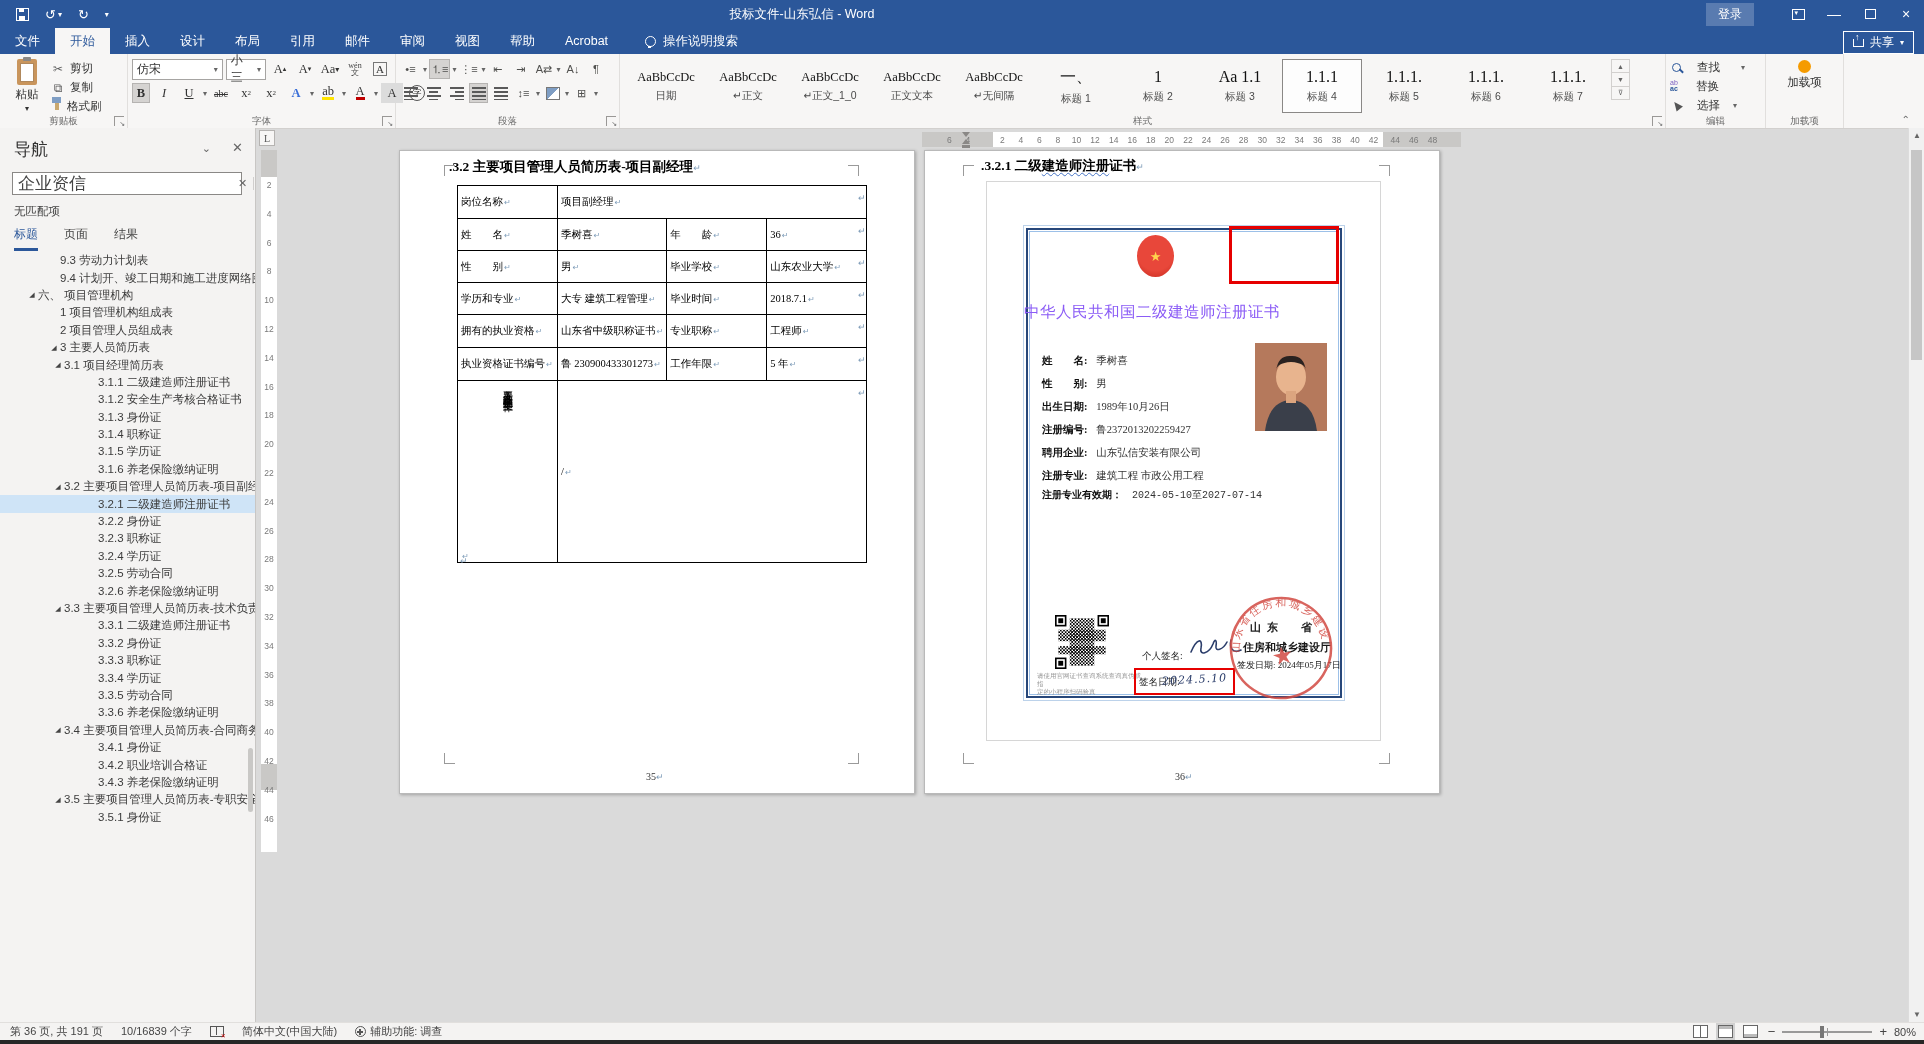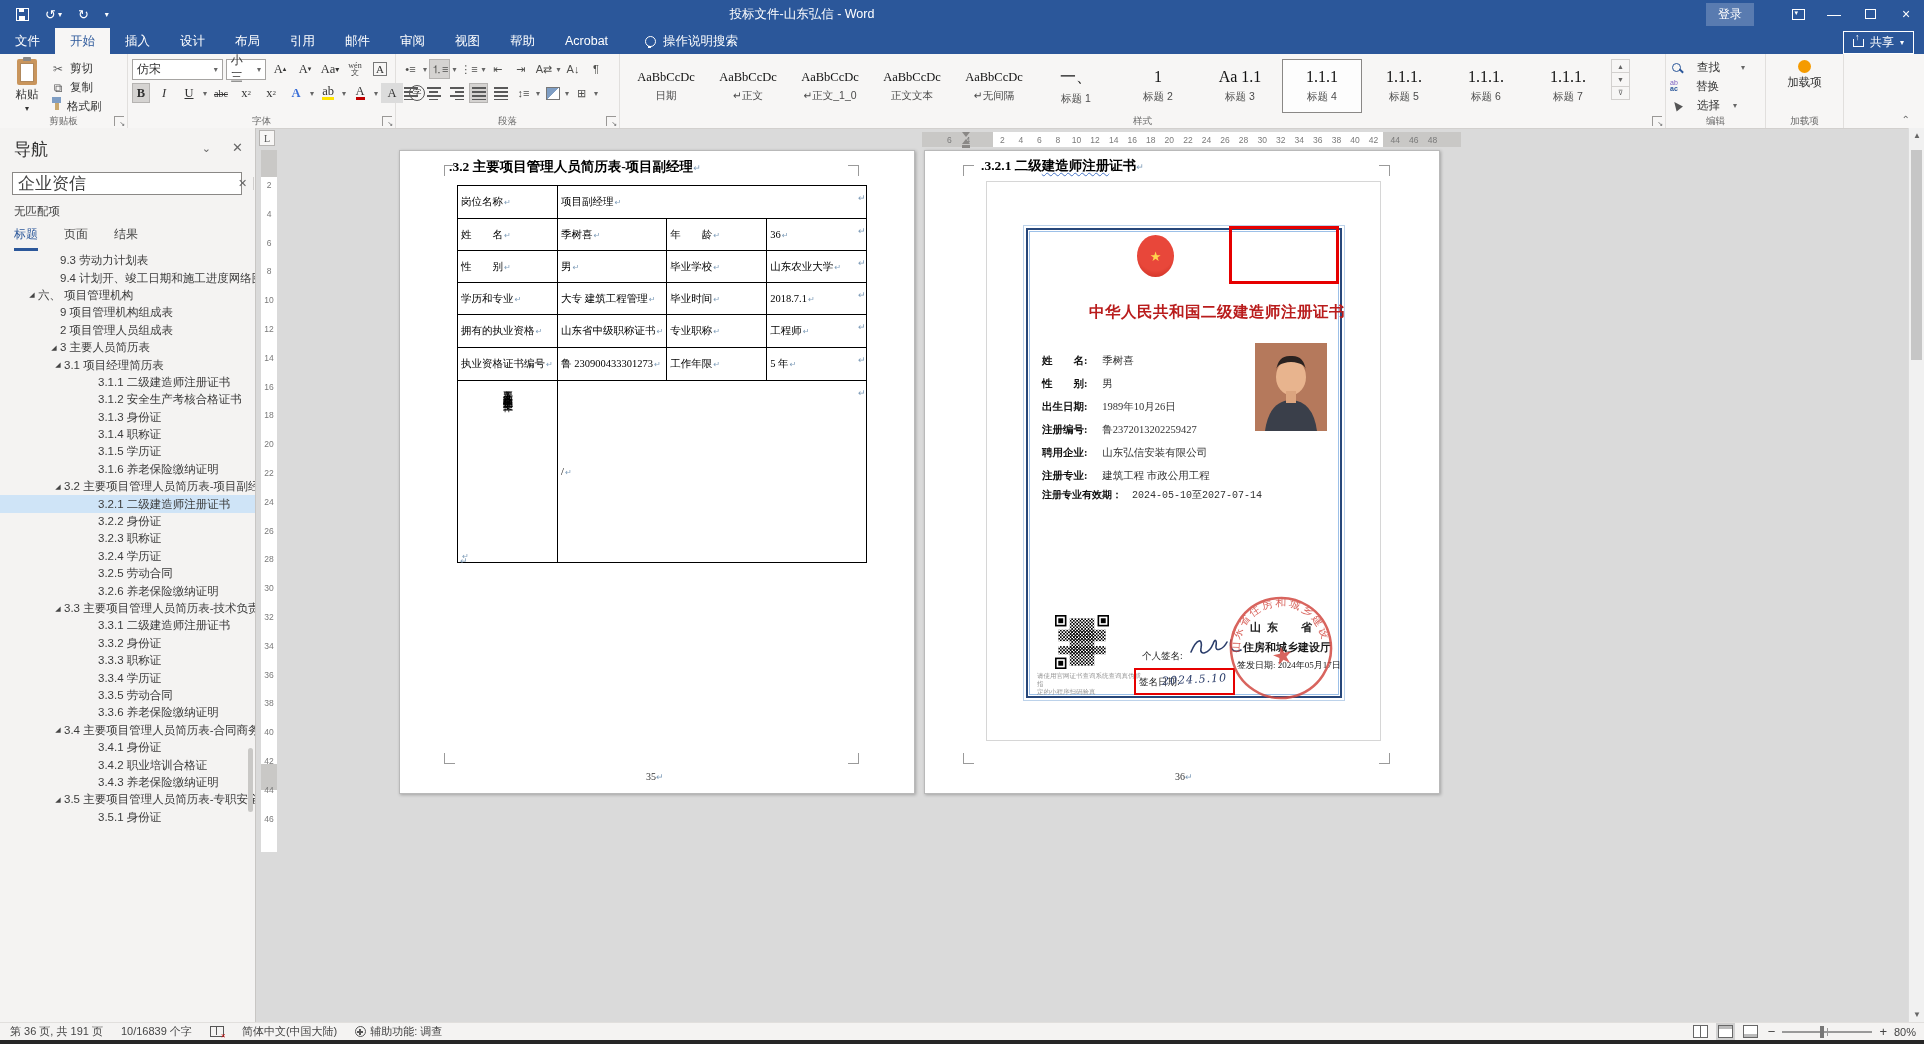--- a/index.html
+++ b/index.html
@@ -163,25 +163,25 @@
 
   
   .cert{position:absolute;left:61px;top:30px;width:395px;height:560px;background:#fff;border:1px solid #d6d6d6;box-sizing:border-box}
   .cframe{position:absolute;left:36px;top:43px;width:322px;height:476px;border:1px solid #bcd2ea;padding:2px;box-sizing:border-box}
   .cframe .f2{width:100%;height:100%;border:2px solid #27477a;box-sizing:border-box;padding:1px}
   .cframe .f3{width:100%;height:100%;border:1px solid #9cc0e8;box-sizing:border-box}
   .emblem{position:absolute;left:150px;top:53px;width:37px;height:42px;border-radius:50%;
           background:radial-gradient(circle at 50% 42%,#e8473a 58%,#c5281c);display:flex;align-items:center;justify-content:center}
   .emblem .star{color:#ffd34d;font-size:13px;line-height:1}
   .redbox1{position:absolute;left:242px;top:44px;width:110px;height:58px;border:3px solid #e60000;box-sizing:border-box}
-  .ctitle{position:absolute;left:37px;top:120px;width:321px;text-align:right;font-family:"Liberation Serif",serif;
-          font-weight:bold;font-size:15.5px;color:#b91c1c;letter-spacing:.5px;white-space:nowrap}
+  .ctitle{position:absolute;left:37px;top:120px;width:321px;text-align:left;font-family:"Liberation Serif",serif;
+          font-weight:normal;font-size:15.5px;color:#8b5cf6;letter-spacing:.5px;white-space:nowrap}
   .cfields{position:absolute;left:55px;top:172px}
   .cf{height:23px;font-family:"Liberation Serif",serif;font-size:10.5px;white-space:nowrap}
-  .cfl{font-weight:bold;color:#111;margin-right:12px}
+  .cfl{font-weight:bold;color:#111;margin-right:6px}
   .cfv{color:#333}
   .validity{position:absolute;left:55px;top:306px;font-family:Liberation Mono, monospace;font-size:10px;white-space:nowrap}
   .validity b{color:#111}
   .photo{position:absolute;left:268px;top:161px;width:72px;height:88px;background:linear-gradient(#c08a6d,#a9765c);overflow:hidden}
   .qr{position:absolute;left:68px;top:433px;width:54px;height:54px}
   .qrnote{position:absolute;left:50px;top:490px;width:105px;font-size:6.5px;color:#999;line-height:8px}
   .signlab{position:absolute;font-family:"Liberation Serif",serif;font-size:9.5px;color:#222;white-space:nowrap}
   .sig{position:absolute;left:200px;top:452px;width:58px;height:26px}
   .redbox2{position:absolute;left:147px;top:486px;width:101px;height:27px;border:2.5px solid #e60000;box-sizing:border-box}
   .handdate{position:absolute;left:175px;top:491px;font-family:"DejaVu Serif",serif;font-style:italic;font-size:11px;color:#2c3e6b;transform:rotate(-3deg);letter-spacing:1px}
@@ -517,21 +517,21 @@
           <span>9.4 计划开、竣工日期和施工进度网络图</span>
         </div>
 
         <div class="nav-item lvl1">
           <span class="caret">◢</span>
           <span>六、 项目管理机构</span>
         </div>
 
         <div class="nav-item lvl2">
           <span class="caret"></span>
-          <span>9 项目管理机构组成表</span>
+          <span>1 项目管理机构组成表</span>
         </div>
 
         <div class="nav-item lvl2">
           <span class="caret"></span>
           <span>2 项目管理人员组成表</span>
         </div>
 
         <div class="nav-item lvl2">
           <span class="caret">◢</span>
           <span>3 主要人员简历表</span>

